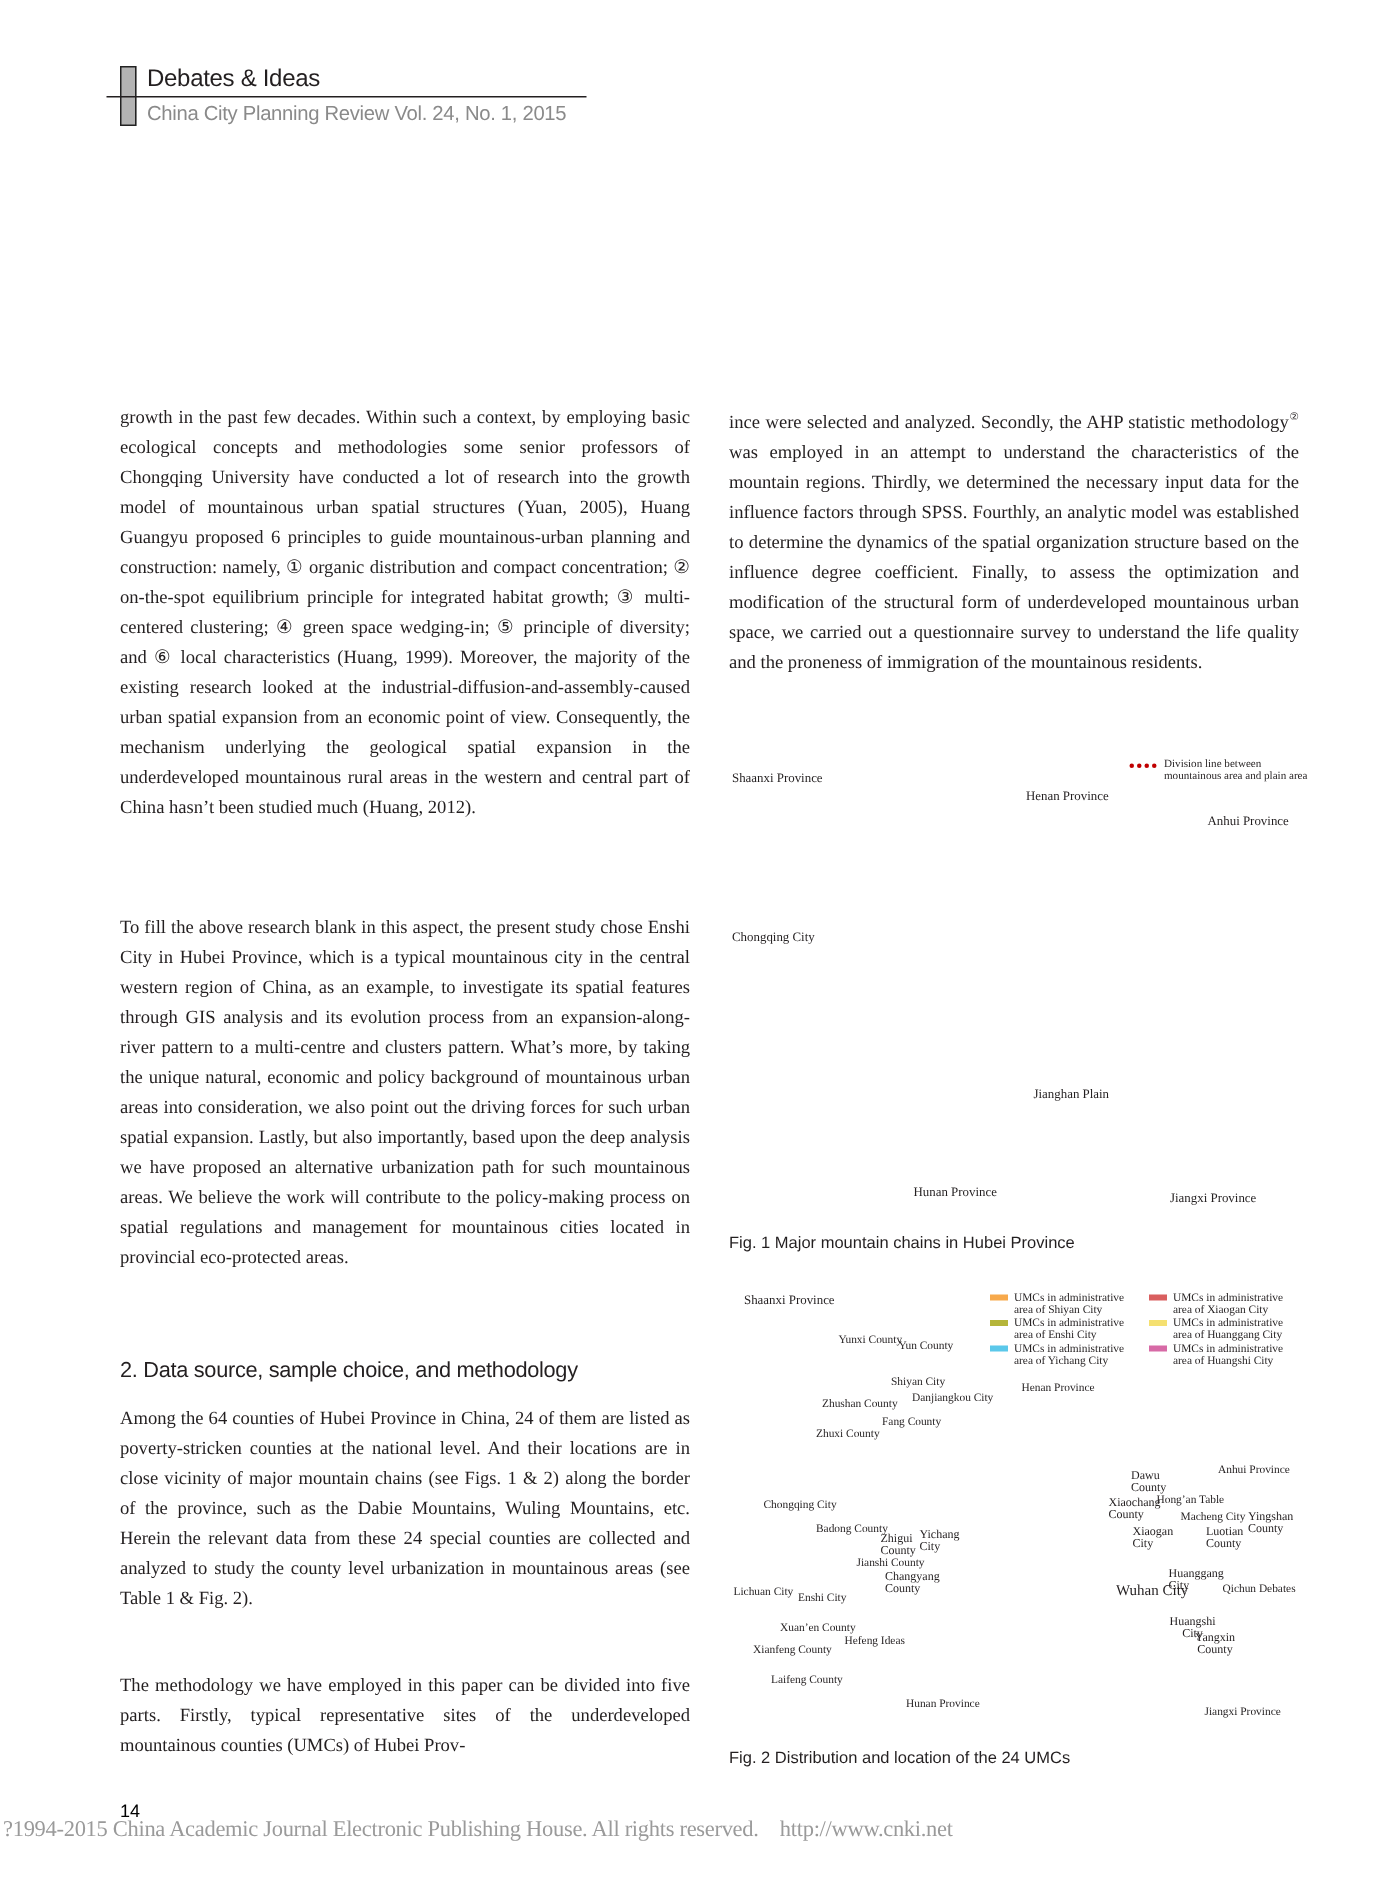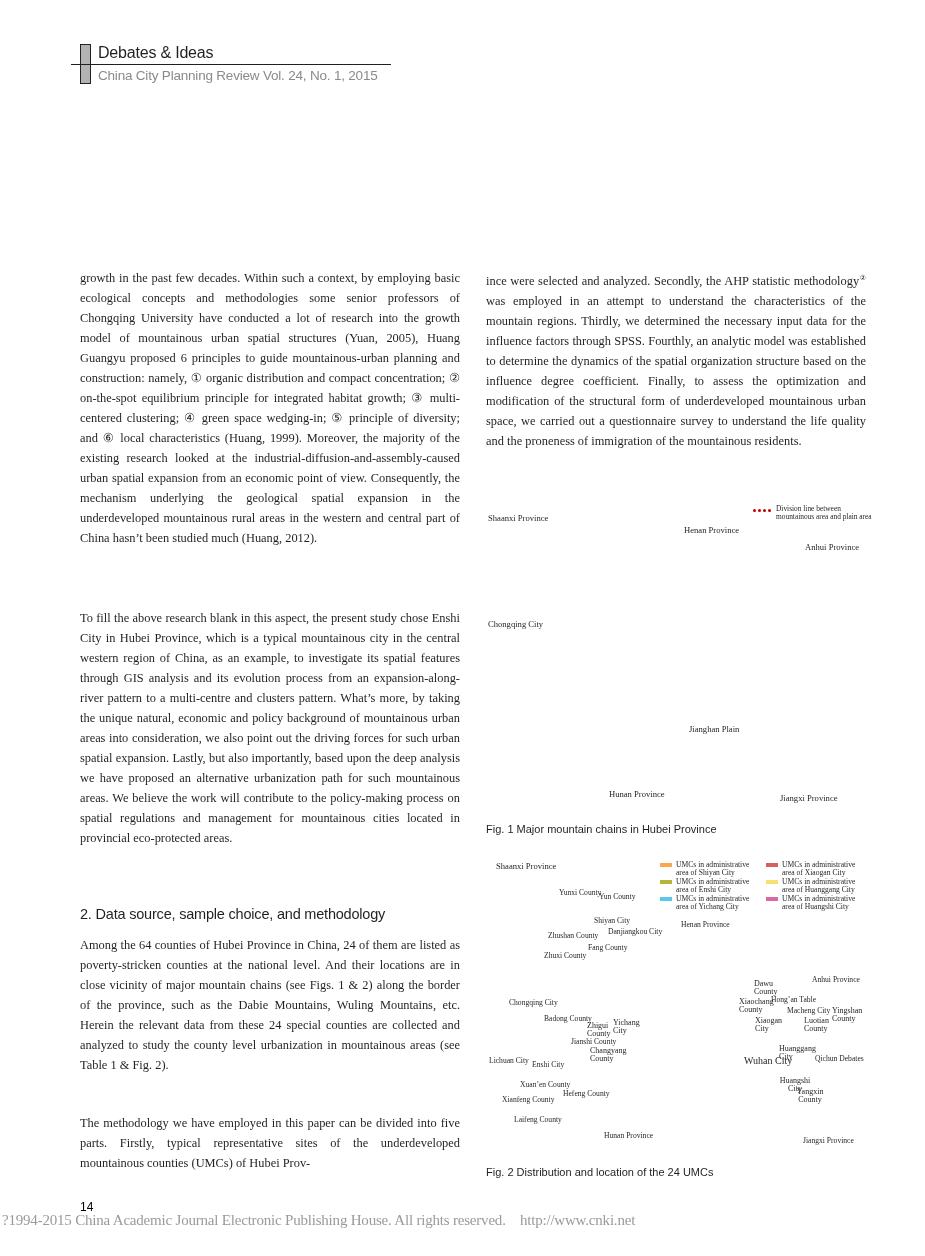--- a/index.html
+++ b/index.html
@@ -126,21 +126,21 @@
   <div class="lbl" style="left:3px; top:200px; font-size:7.6px;">Lichuan City</div>
   <div class="lbl" style="left:46px; top:204px; font-size:7.6px;">Enshi City</div>
 
   <div class="lbl2" style="left:293px; top:189px; width:40px;">Huanggang City</div>
   <div class="lbl" style="left:258px; top:199px; font-size:10px;">Wuhan City</div>
   <div class="lbl" style="left:329px; top:198px; font-size:7.6px;">Qichun Debates</div>
   <div class="lbl2" style="left:293px; top:221px; width:32px;text-align:center;">Huangshi City</div>
   <div class="lbl2" style="left:306px; top:232px; width:36px;text-align:center;">Yangxin County</div>
 
   <div class="lbl" style="left:34px; top:224px; font-size:7.6px;">Xuan’en County</div>
-  <div class="lbl" style="left:77px; top:233px; font-size:7.6px;">Hefeng County</div>
+  <div class="lbl" style="left:77px; top:233px; font-size:7.6px;">Hefeng Ideas</div>
   <div class="lbl" style="left:16px; top:239px; font-size:7.6px;">Xianfeng County</div>
   <div class="lbl" style="left:28px; top:259px; font-size:7.6px;">Laifeng County</div>
   <div class="lbl" style="left:118px; top:275px; font-size:7.6px;">Hunan Province</div>
   <div class="lbl" style="left:317px; top:280px; font-size:7.6px;">Jiangxi Province</div>
 </div>
 <div class="caption" style="left:486px; top:1166px;">Fig. 2 Distribution and location of the 24 UMCs</div>
 
 <div class="page-num">14</div>
 <div class="copyright" style="white-space:pre;">?1994-2015 China Academic Journal Electronic Publishing House. All rights reserved.    http://www.cnki.net</div>
 

